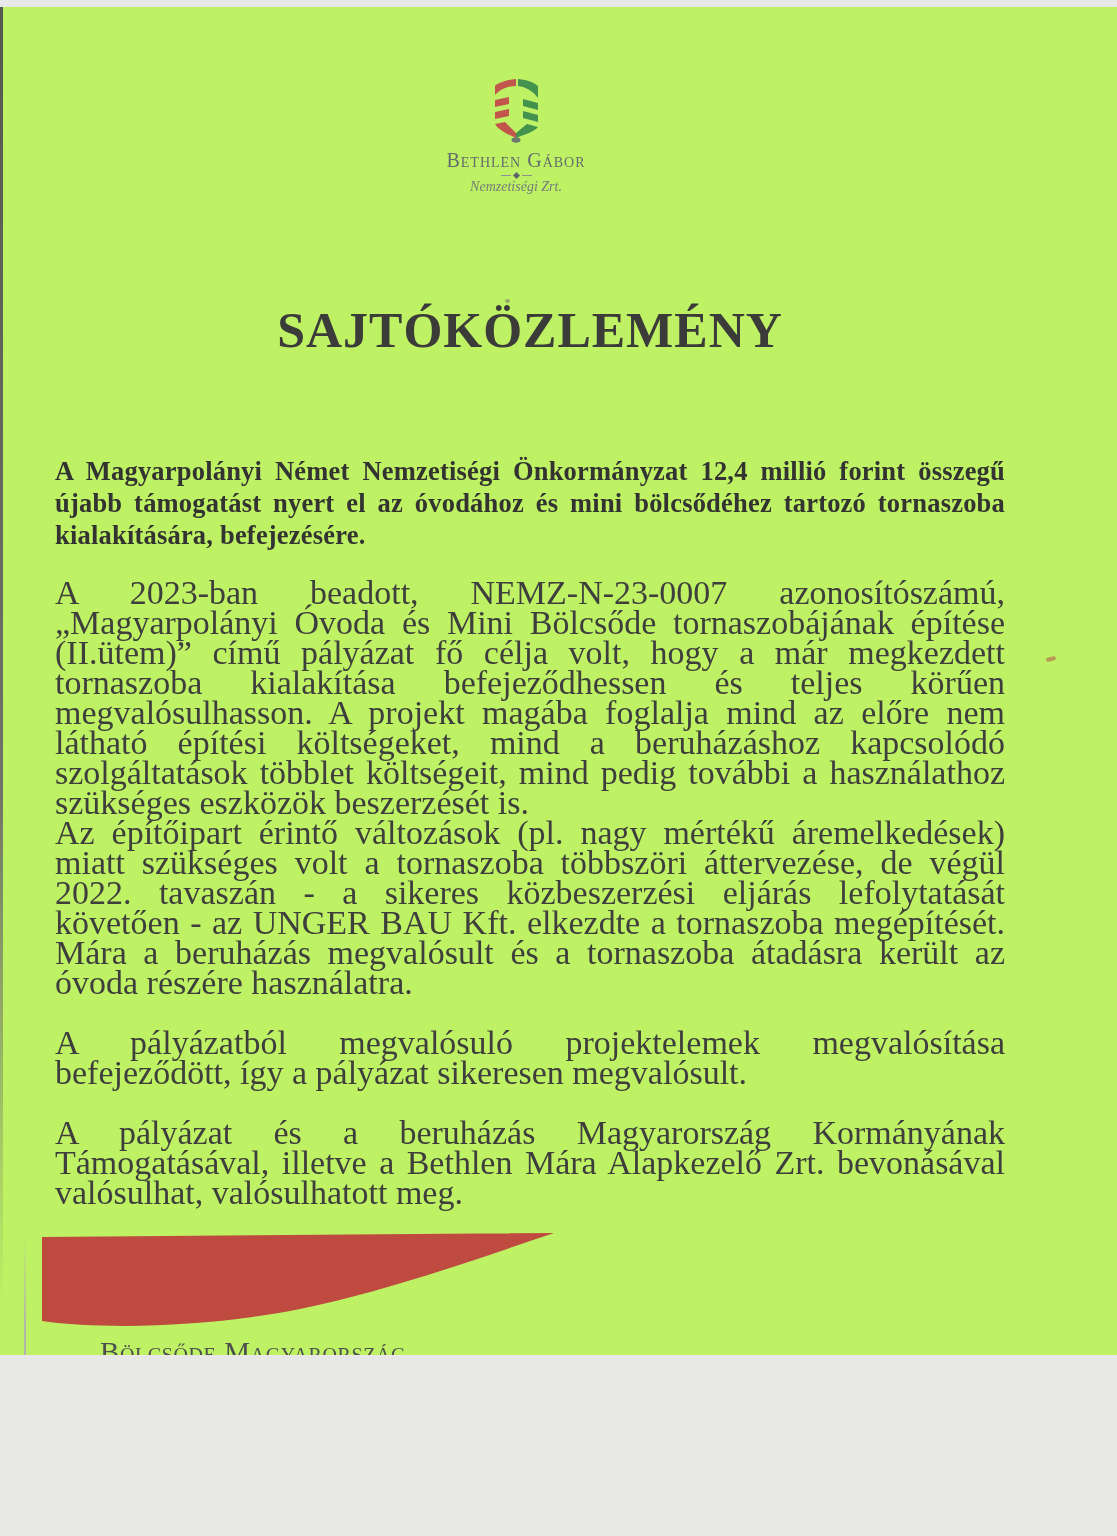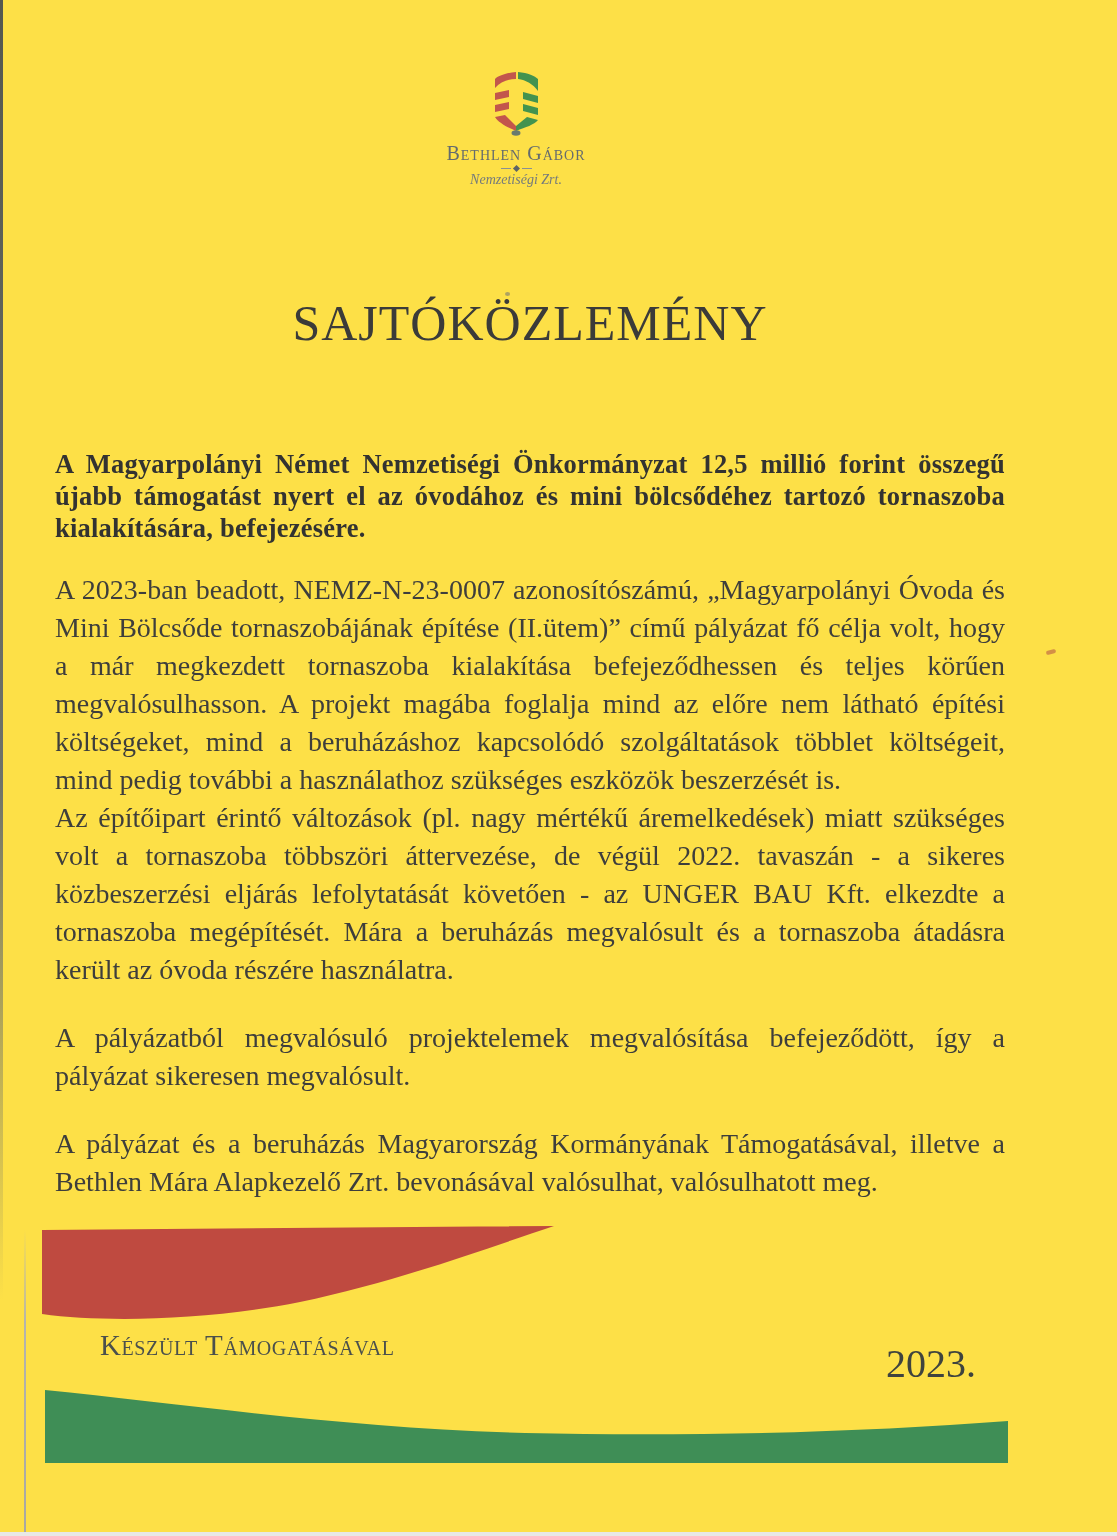--- a/index.html
+++ b/index.html
@@ -1,23 +1,24 @@
 <!DOCTYPE html>
 <html lang="hu"><head>
 <meta charset="utf-8">
 <style>
   html,body { margin:0; padding:0; }
   body { background:#e8e8e6; }
   .page {
     position:relative;
-    width:1117px; height:1532px;
-    background:#fde047;
+    width:1117px; height:1348px;
+    background:#bef264;
     overflow:hidden;
     font-family:"Liberation Serif", serif;
     color:#3e3e3c;
+    margin-top:7px;
   }
   
   .scan-edge-a {
     position:absolute; left:0; top:0; width:3px; height:1300px;
     background:linear-gradient(#55584f, #6f7268 60%, rgba(110,112,104,0));
   }
   .scan-edge-b {
     position:absolute; left:24px; top:1230px; width:2px; height:306px;
     background:linear-gradient(rgba(170,170,165,0), #b4b4ae 30%, #a8a8a2);
   }
@@ -53,34 +54,34 @@
     transform:rotate(45deg);
   }
   .logo-suffix {
     font-style:italic; font-size:14px; color:#747a7c; white-space:nowrap;
   }
 
   
   .title {
     position:absolute; top:294px; left:55px; width:950px; margin:0;
     text-align:center;
-    font-size:50px; font-weight:normal; letter-spacing:1px;
+    font-size:50px; font-weight:bold; letter-spacing:1px;
     color:#3b3b39;
   }
 
   
   .content { position:absolute; top:448px; left:55px; width:950px; }
   .lead {
     margin:0 0 27px 0;
     font-size:26.5px; font-weight:bold; line-height:32px;
     text-align:justify; color:#333331; letter-spacing:0.2px;
   }
   .para {
     margin:0;
-    font-size:28px; line-height:38px;
+    font-size:34px; line-height:30px;
     text-align:justify; color:#3e3e3c;
   }
   .para.gap { margin-top:30px; }
 
   
   .wave-red  { position:absolute; left:42px; top:1226px; }
   .wave-green{ position:absolute; left:45px; top:1388px; }
   .footer-caption {
     position:absolute; left:100px; top:1330px;
     font-variant:small-caps;
@@ -125,33 +126,33 @@
       <span class="dash"></span>
         <span class="diamond"></span>
         <span class="dash"></span>
     </div>
     <div class="logo-suffix">Nemzetiségi Zrt.</div>
   </header>
 
   <h1 class="title">SAJTÓKÖZLEMÉNY</h1>
 
   <main class="content">
-    <p class="lead">A Magyarpolányi Német Nemzetiségi Önkormányzat 12,5 millió forint összegű újabb támogatást nyert el az óvodához és mini bölcsődéhez tartozó tornaszoba kialakítására, befejezésére.</p>
+    <p class="lead">A Magyarpolányi Német Nemzetiségi Önkormányzat 12,4 millió forint összegű újabb támogatást nyert el az óvodához és mini bölcsődéhez tartozó tornaszoba kialakítására, befejezésére.</p>
     <p class="para">A 2023-ban beadott, NEMZ-N-23-0007 azonosítószámú, „Magyarpolányi Óvoda és Mini Bölcsőde tornaszobájának építése (II.ütem)” című pályázat fő célja volt, hogy a már megkezdett tornaszoba kialakítása befejeződhessen és teljes körűen megvalósulhasson. A projekt magába foglalja mind az előre nem látható építési költségeket, mind a beruházáshoz kapcsolódó szolgáltatások többlet költségeit, mind pedig további a használathoz szükséges eszközök beszerzését is.</p>
     <p class="para">Az építőipart érintő változások (pl. nagy mértékű áremelkedések) miatt szükséges volt a tornaszoba többszöri áttervezése, de végül 2022. tavaszán - a sikeres közbeszerzési eljárás lefolytatását követően - az UNGER BAU Kft. elkezdte a tornaszoba megépítését. Mára a beruházás megvalósult és a tornaszoba átadásra került az óvoda részére használatra.</p>
     <p class="para gap">A pályázatból megvalósuló projektelemek megvalósítása befejeződött, így a pályázat sikeresen megvalósult.</p>
     <p class="para gap">A pályázat és a beruházás Magyarország Kormányának Támogatásával, illetve a Bethlen Mára Alapkezelő Zrt. bevonásával valósulhat, valósulhatott meg.</p>
   </main>
 
   <svg class="wave-red" width="512" height="98" viewBox="0 0 512 98">
     <path d="M0 4 L512 0 C440 24 350 57 258 76 C168 94 65 97 0 88 Z" fill="#bf4a40"></path>
   </svg>
 
   <div class="footer-caption">
-    <div>Készült Támogatásával</div>
+    <div>Bölcsőde Magyarország</div>
   </div>
 
   <div class="footer-year">2023.</div>
 
   <svg class="wave-green" width="963" height="76" viewBox="0 0 963 76">
     <path d="M0 2 C140 16 300 40 480 45 C650 49 820 44 963 33 L963 75 L0 75 Z" fill="#3f8e56"></path>
   </svg>
 
 </div>
 

